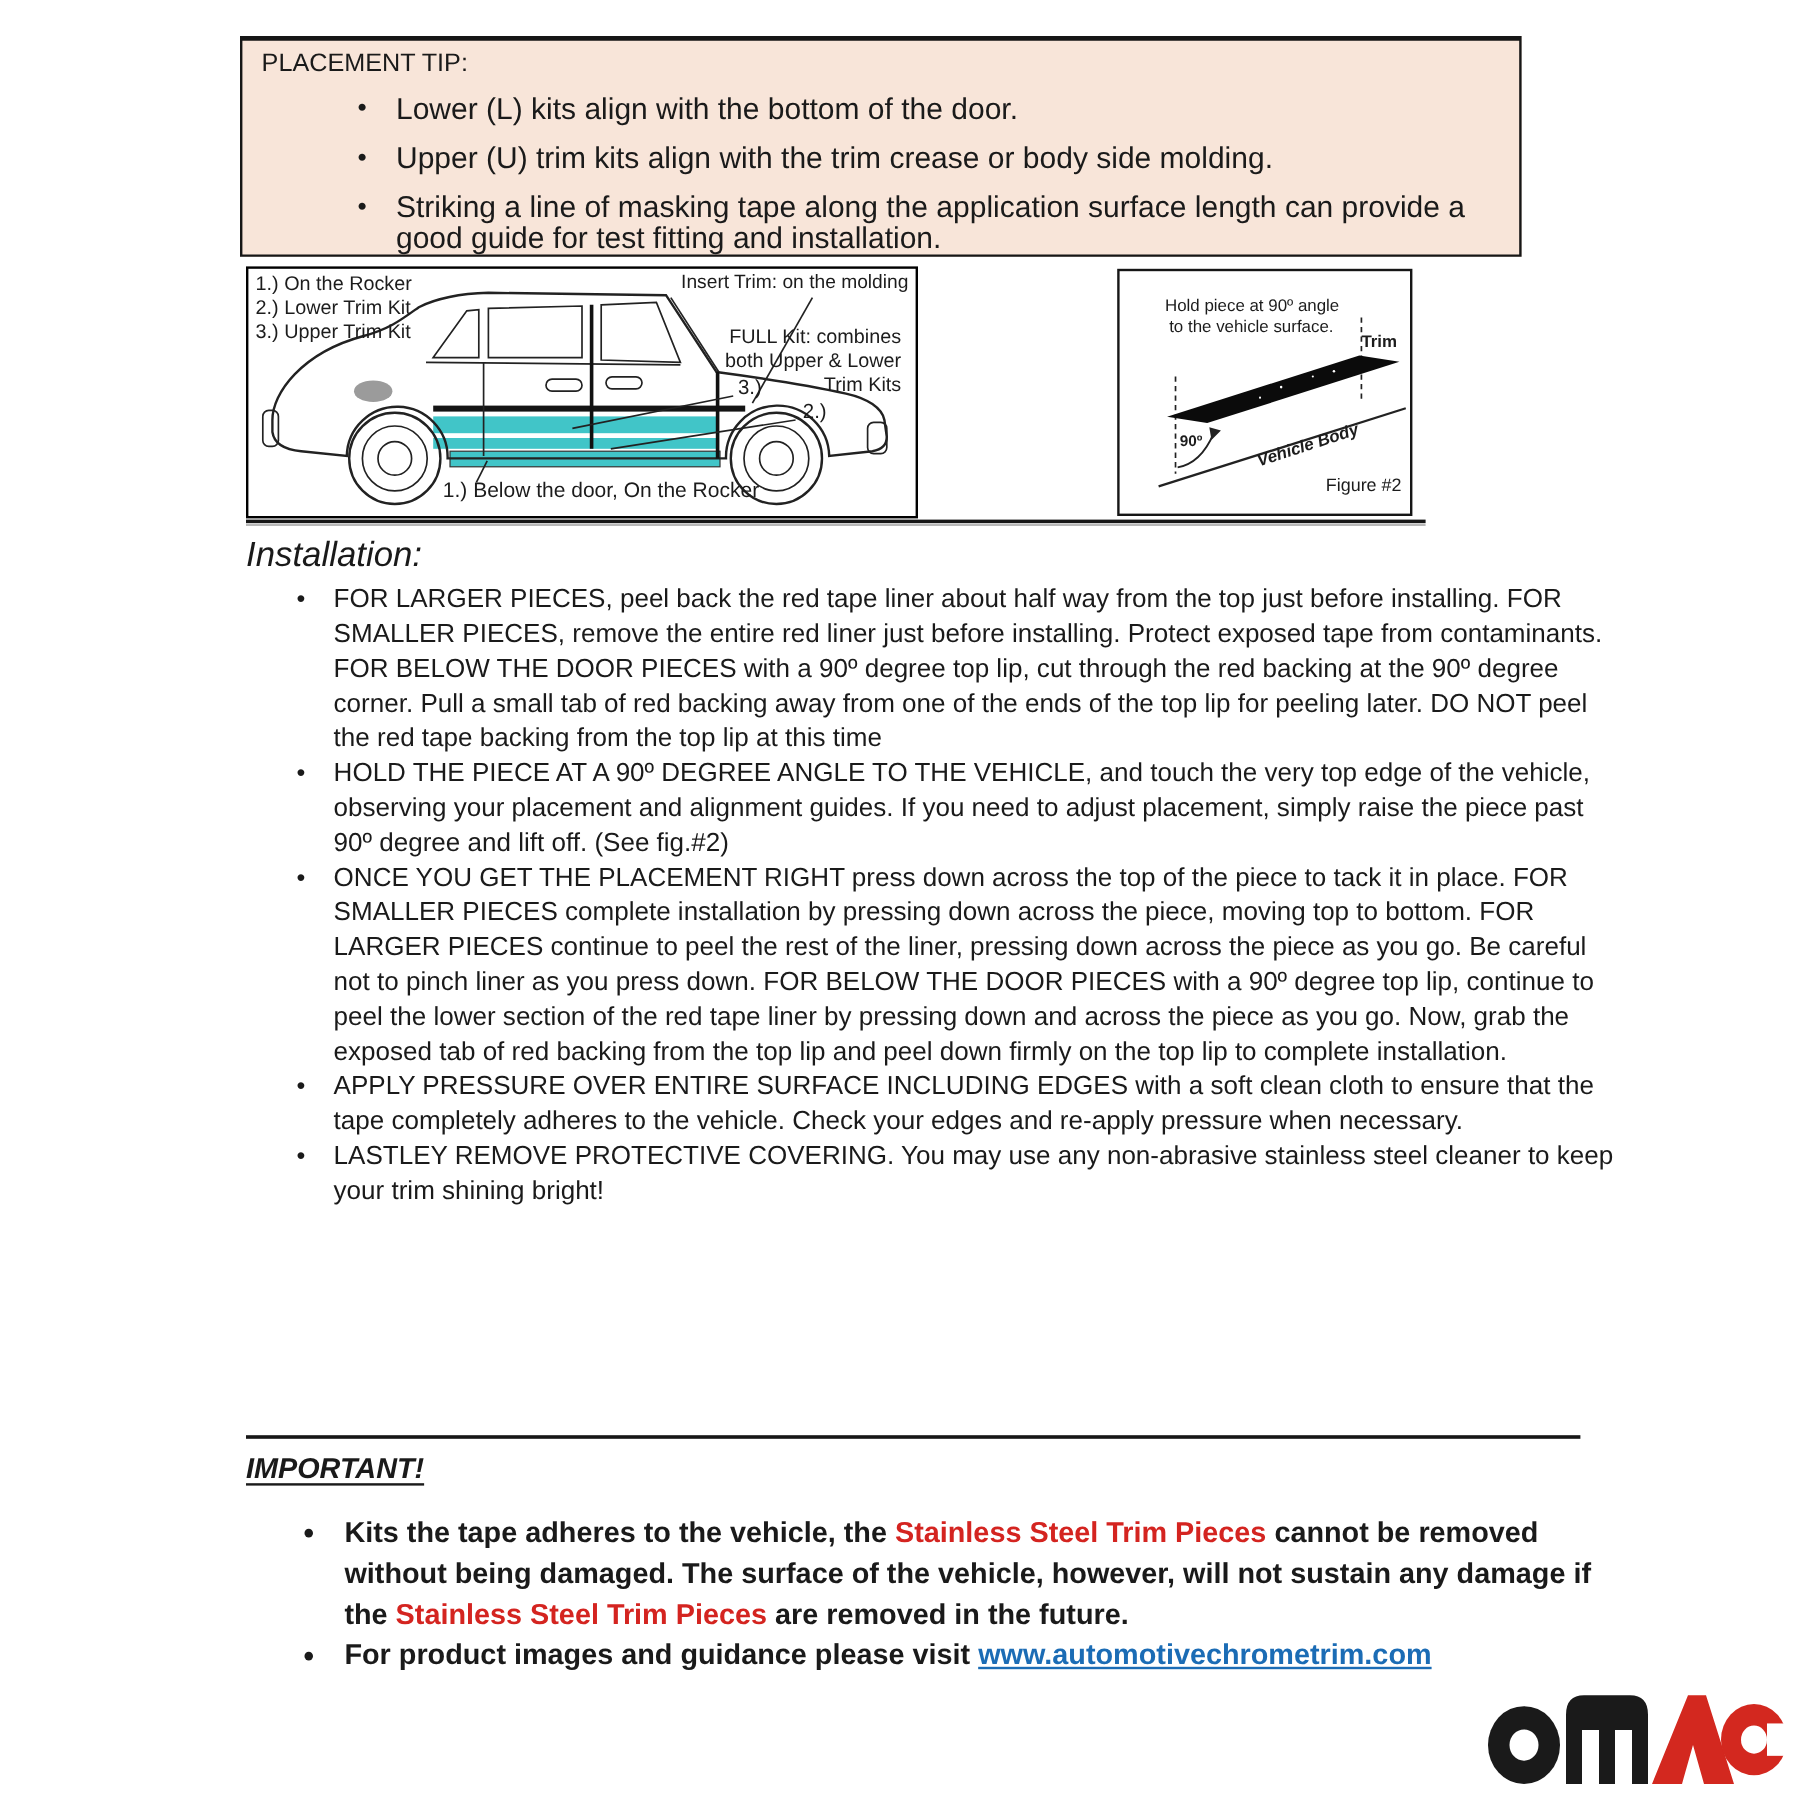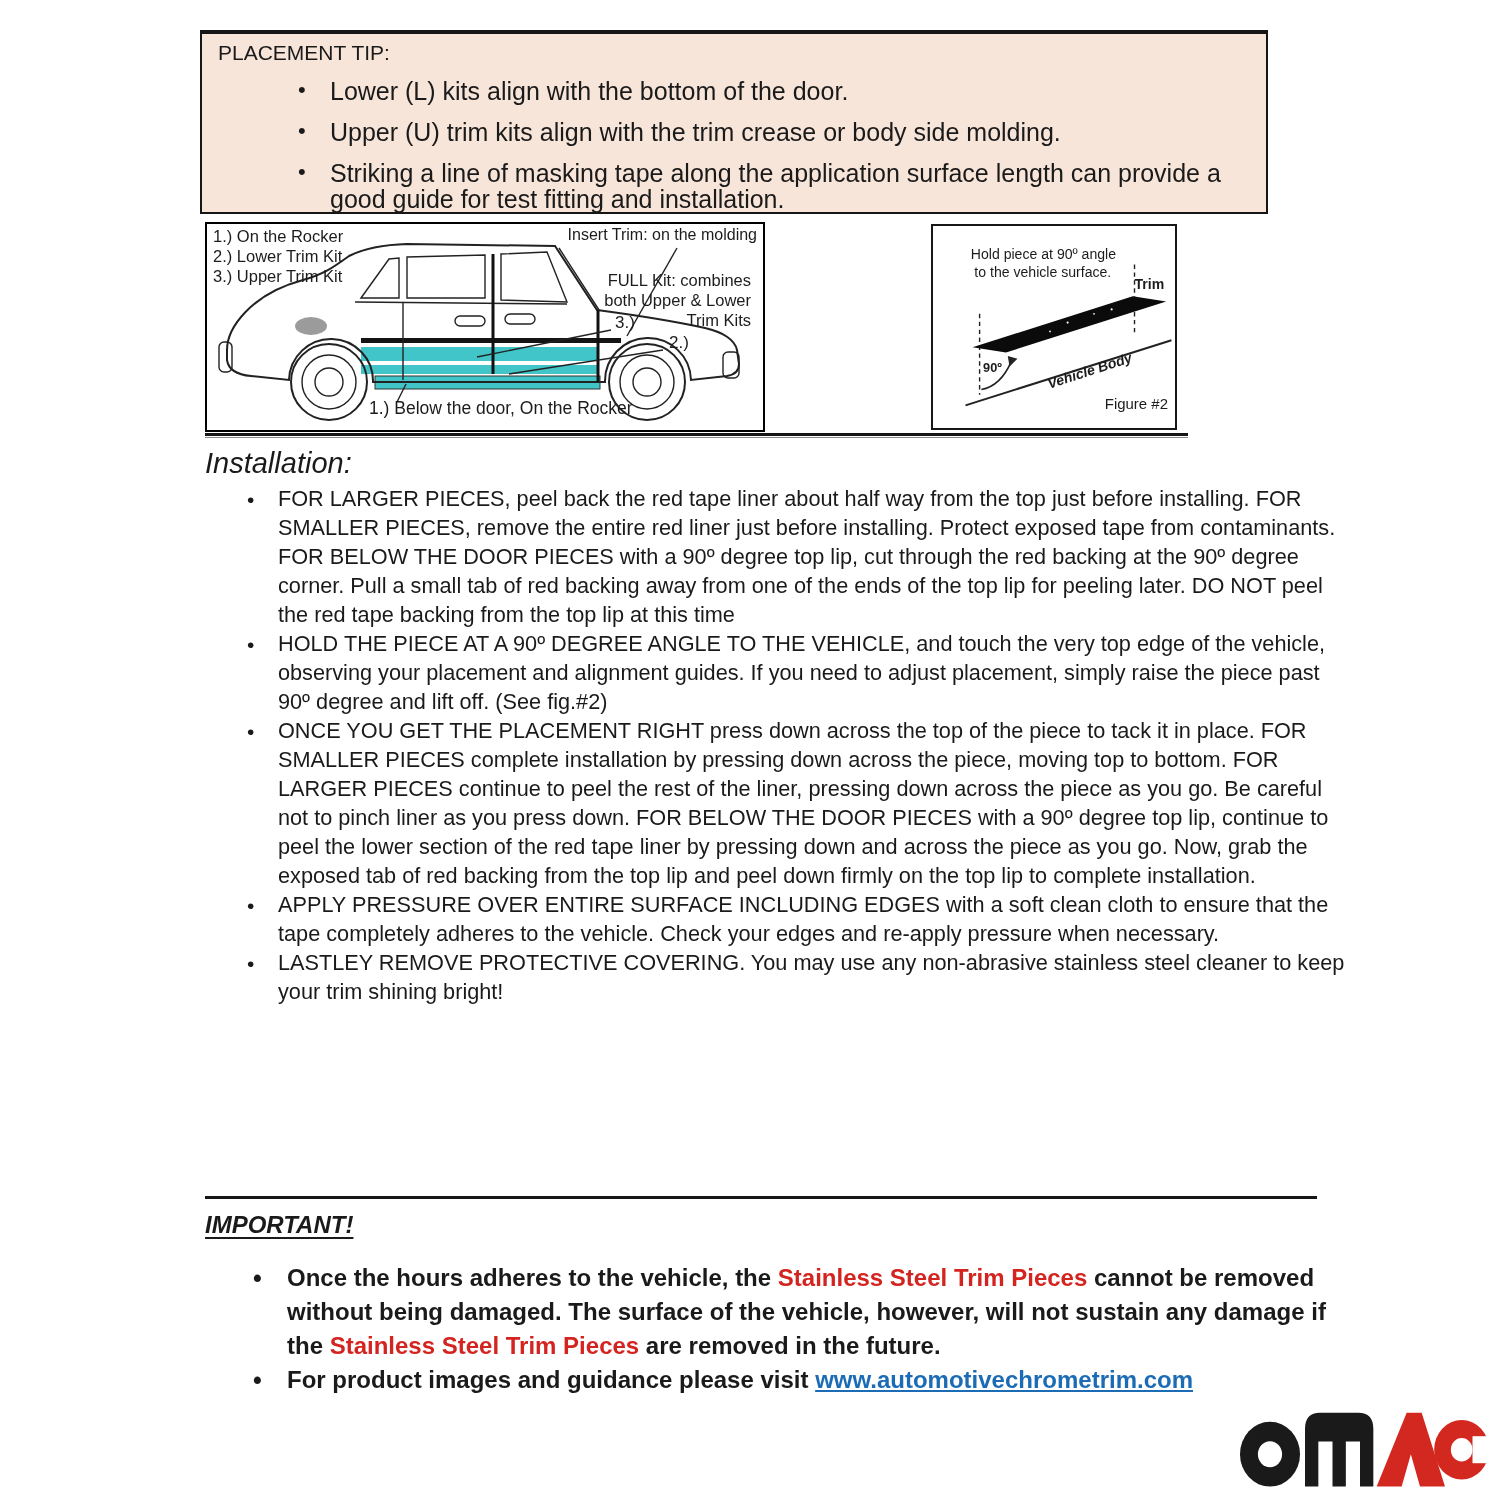--- a/index.html
+++ b/index.html
@@ -170,21 +170,21 @@
   <li>ONCE YOU GET THE PLACEMENT RIGHT press down across the top of the piece to tack it in place.  FOR SMALLER PIECES complete installation by pressing down across the piece, moving top to bottom. FOR LARGER PIECES continue to peel the rest of the liner, pressing down across the piece as you go. Be careful not to pinch liner as you press down. FOR BELOW THE DOOR PIECES with a 90º degree top lip, continue to peel the lower section of the red tape liner by pressing down and across the piece as you go. Now, grab the exposed tab of red backing from the top lip and peel down firmly on the top lip to complete installation.</li>
   <li>APPLY PRESSURE OVER ENTIRE SURFACE INCLUDING EDGES with a soft clean cloth to ensure that the tape completely adheres to the vehicle. Check your edges and re-apply pressure when necessary.</li>
   <li>LASTLEY REMOVE PROTECTIVE COVERING. You may use any non-abrasive stainless steel cleaner to keep your trim shining bright!</li>
 </ul>
 
 <div class="abs rule-b"></div>
 
 <div class="abs important-heading">IMPORTANT!</div>
 <ul class="abs important-list">
   <li>
-    <span>Once the hours adheres to the vehicle, the </span><span class="red-em">Stainless Steel Trim Pieces</span><span> cannot be removed without being damaged. The surface of the vehicle, however, will not sustain any damage if the </span><span class="red-em">Stainless Steel Trim Pieces</span><span> are removed in the future.</span>
+    <span>Kits the tape adheres to the vehicle, the </span><span class="red-em">Stainless Steel Trim Pieces</span><span> cannot be removed without being damaged. The surface of the vehicle, however, will not sustain any damage if the </span><span class="red-em">Stainless Steel Trim Pieces</span><span> are removed in the future.</span>
   </li>
   <li>
     <span>For product images and guidance please visit </span><a class="site-link">www.automotivechrometrim.com</a>
   </li>
 </ul>
 
 <div class="abs logo" aria-label="OMAC">
   <svg viewBox="0 0 300 100" preserveAspectRatio="none">
     <g>
       <circle cx="36" cy="58" r="36" style="fill:var(--logo_black,#1a1a1a)"></circle>

